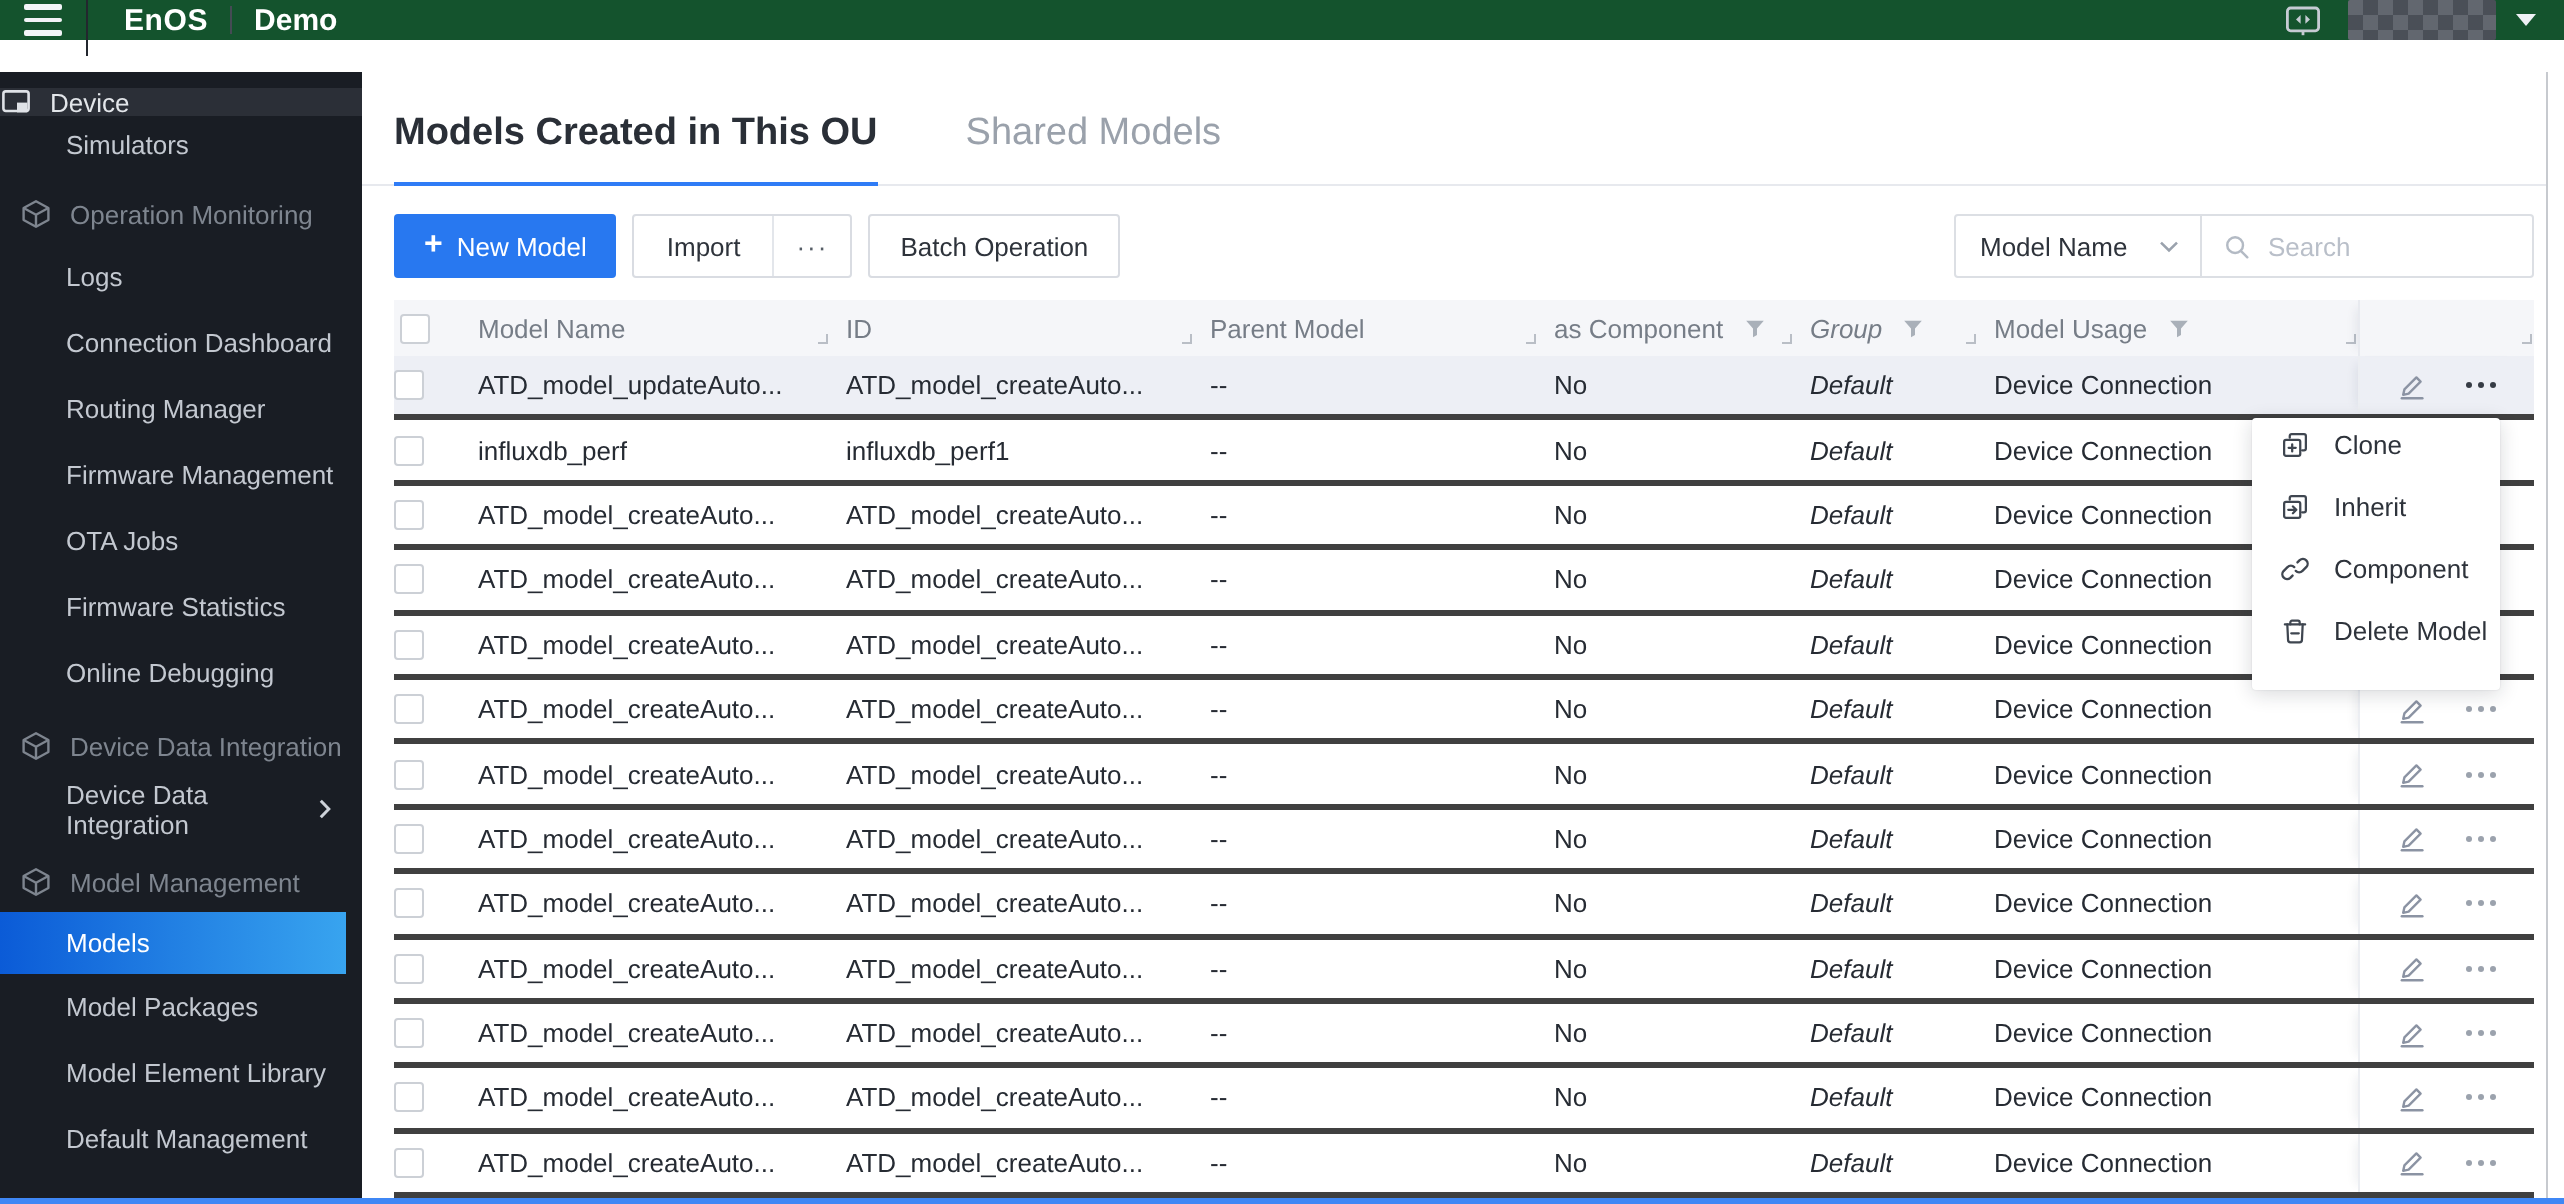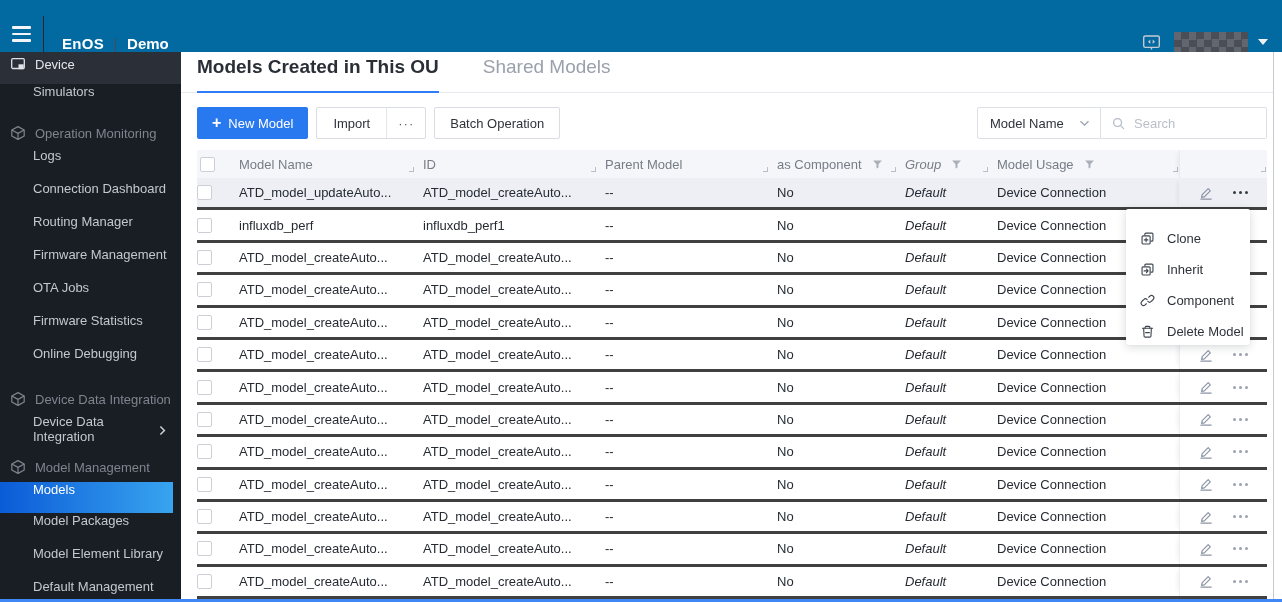--- a/index.html
+++ b/index.html
@@ -1,44 +1,44 @@
 <!DOCTYPE html>
 <html><head>
 <meta charset="utf-8">
 <style>
   * { margin:0; padding:0; box-sizing:border-box; }
   html,body { background:#ffffff; }
   body { font-family:"Liberation Sans", sans-serif; }
   .app { position:relative; width:1282px; height:602px; background:#fff; overflow:hidden; }
 
   
-  .topbar { position:absolute; top:0; left:0; width:1282px; height:52px; background:#0369a1;
-            display:flex; align-items:flex-end; color:#fff; z-index:30; }
+  .topbar { position:absolute; top:0; left:0; width:1282px; height:20px; background:#14532d;
+            display:flex; align-items:center; color:#fff; z-index:30; }
   .hamburger { width:44px; height:36px; display:flex; flex-direction:column; justify-content:center;
                align-items:center; gap:4px; cursor:pointer; border-right:1px solid #23272e; }
   .hamburger i { width:19px; height:2.4px; background:#f2f4f7; border-radius:1px; }
   .brand { margin-left:18px; font-size:15px; font-weight:bold; letter-spacing:.3px; color:#ffffff; }
   .brand-divider { width:1px; height:14px; background:#454b54; margin:0 11px; }
   .env { font-size:15px; font-weight:bold; color:#ffffff; }
   .topbar-right { margin-left:auto; display:flex; align-items:center; gap:13px; padding-right:14px; }
   .redacted { width:74px; height:20px; border-radius:1px;
               background: repeating-conic-gradient(#4a4f57 0% 25%, #62676f 0% 50%) 0 0 / 15px 15px; }
   .caret-down { width:0; height:0; border-left:5.5px solid transparent; border-right:5.5px solid transparent;
                 border-top:6px solid #eef1f5; margin-left:2px; }
 
   
   .sidebar { position:absolute; top:36px; left:0; width:181px; bottom:3px; background:#191d24;
              overflow:hidden; z-index:10; }
   .sidenav { list-style:none; padding-top:8px; }
-  .side-item { height:40px; display:flex; align-items:center; gap:9px; padding-left:10px;
+  .side-item { height:14px; display:flex; align-items:center; gap:9px; padding-left:0;
                font-size:13px; color:#e3e6ea; cursor:pointer;text-align:center; }
   .side-item.active { background:#2b2f37; }
   .side-section { height:30px; margin-top:5px; display:flex; align-items:center; gap:9px; padding-left:10px;
                   font-size:13px; color:#7e858f; }
-  .side-sub { height:33px; display:flex; padding-left:33px; font-size:13px;
+  .side-sub { height:33px; display:flex; align-items:center; padding-left:33px; font-size:13px;
               color:#c3c8d0; cursor:pointer; }
   .sidenav > .side-sub:nth-child(2) { height:29px; }
   .side-sub.selected { background:linear-gradient(90deg,#0b5bd7,#38a4ef); color:#ffffff;
                        margin-right:8px; height:31px; }
   .chev { margin-left:auto; margin-right:15px; display:flex; align-items:center; }
   .s-icon { display:flex; align-items:center; }
 
   
   .content { position:absolute; left:181px; top:36px; right:9px; bottom:3px; background:#fff; overflow:hidden; }
   .window-right-line { position:absolute; top:36px; bottom:3px; right:8px; width:1px; background:#c7cacf; z-index:15; }
@@ -99,21 +99,21 @@
               display:inline-block; cursor:pointer; }
   .edit-ic { display:flex; cursor:pointer; }
   .dots { display:flex; gap:3px; align-items:center; cursor:pointer; padding:4px 2px; }
   .dots i { width:3px; height:3px; border-radius:50%; background:#9ba2ad; }
   .trow.hl .dots i { background:#363c45; }
 
   
   .context-menu { position:absolute; left:1126px; top:209px; width:124px; background:#fff; z-index:50;
                   border-radius:2px; box-shadow:0 2px 10px rgba(16,24,40,.16), 0 0 1px rgba(16,24,40,.12);
                   padding:6px 0; }
-  .menu-item { height:31px; display:flex; align-items:flex-end; gap:12px; padding:0 27px 0 14px;
+  .menu-item { height:31px; display:flex; align-items:flex-start; gap:12px; padding:0 27px 0 14px;
                font-size:13px; color:#2e333b; cursor:pointer; white-space:nowrap; }
   .mi-icon { display:flex; align-items:center; color:#3f4650; }
   .mi-icon svg { width:15px; height:15px; }
 </style>
 </head>
 <body>
 
 <div class="app">
 
   <div class="topbar">

